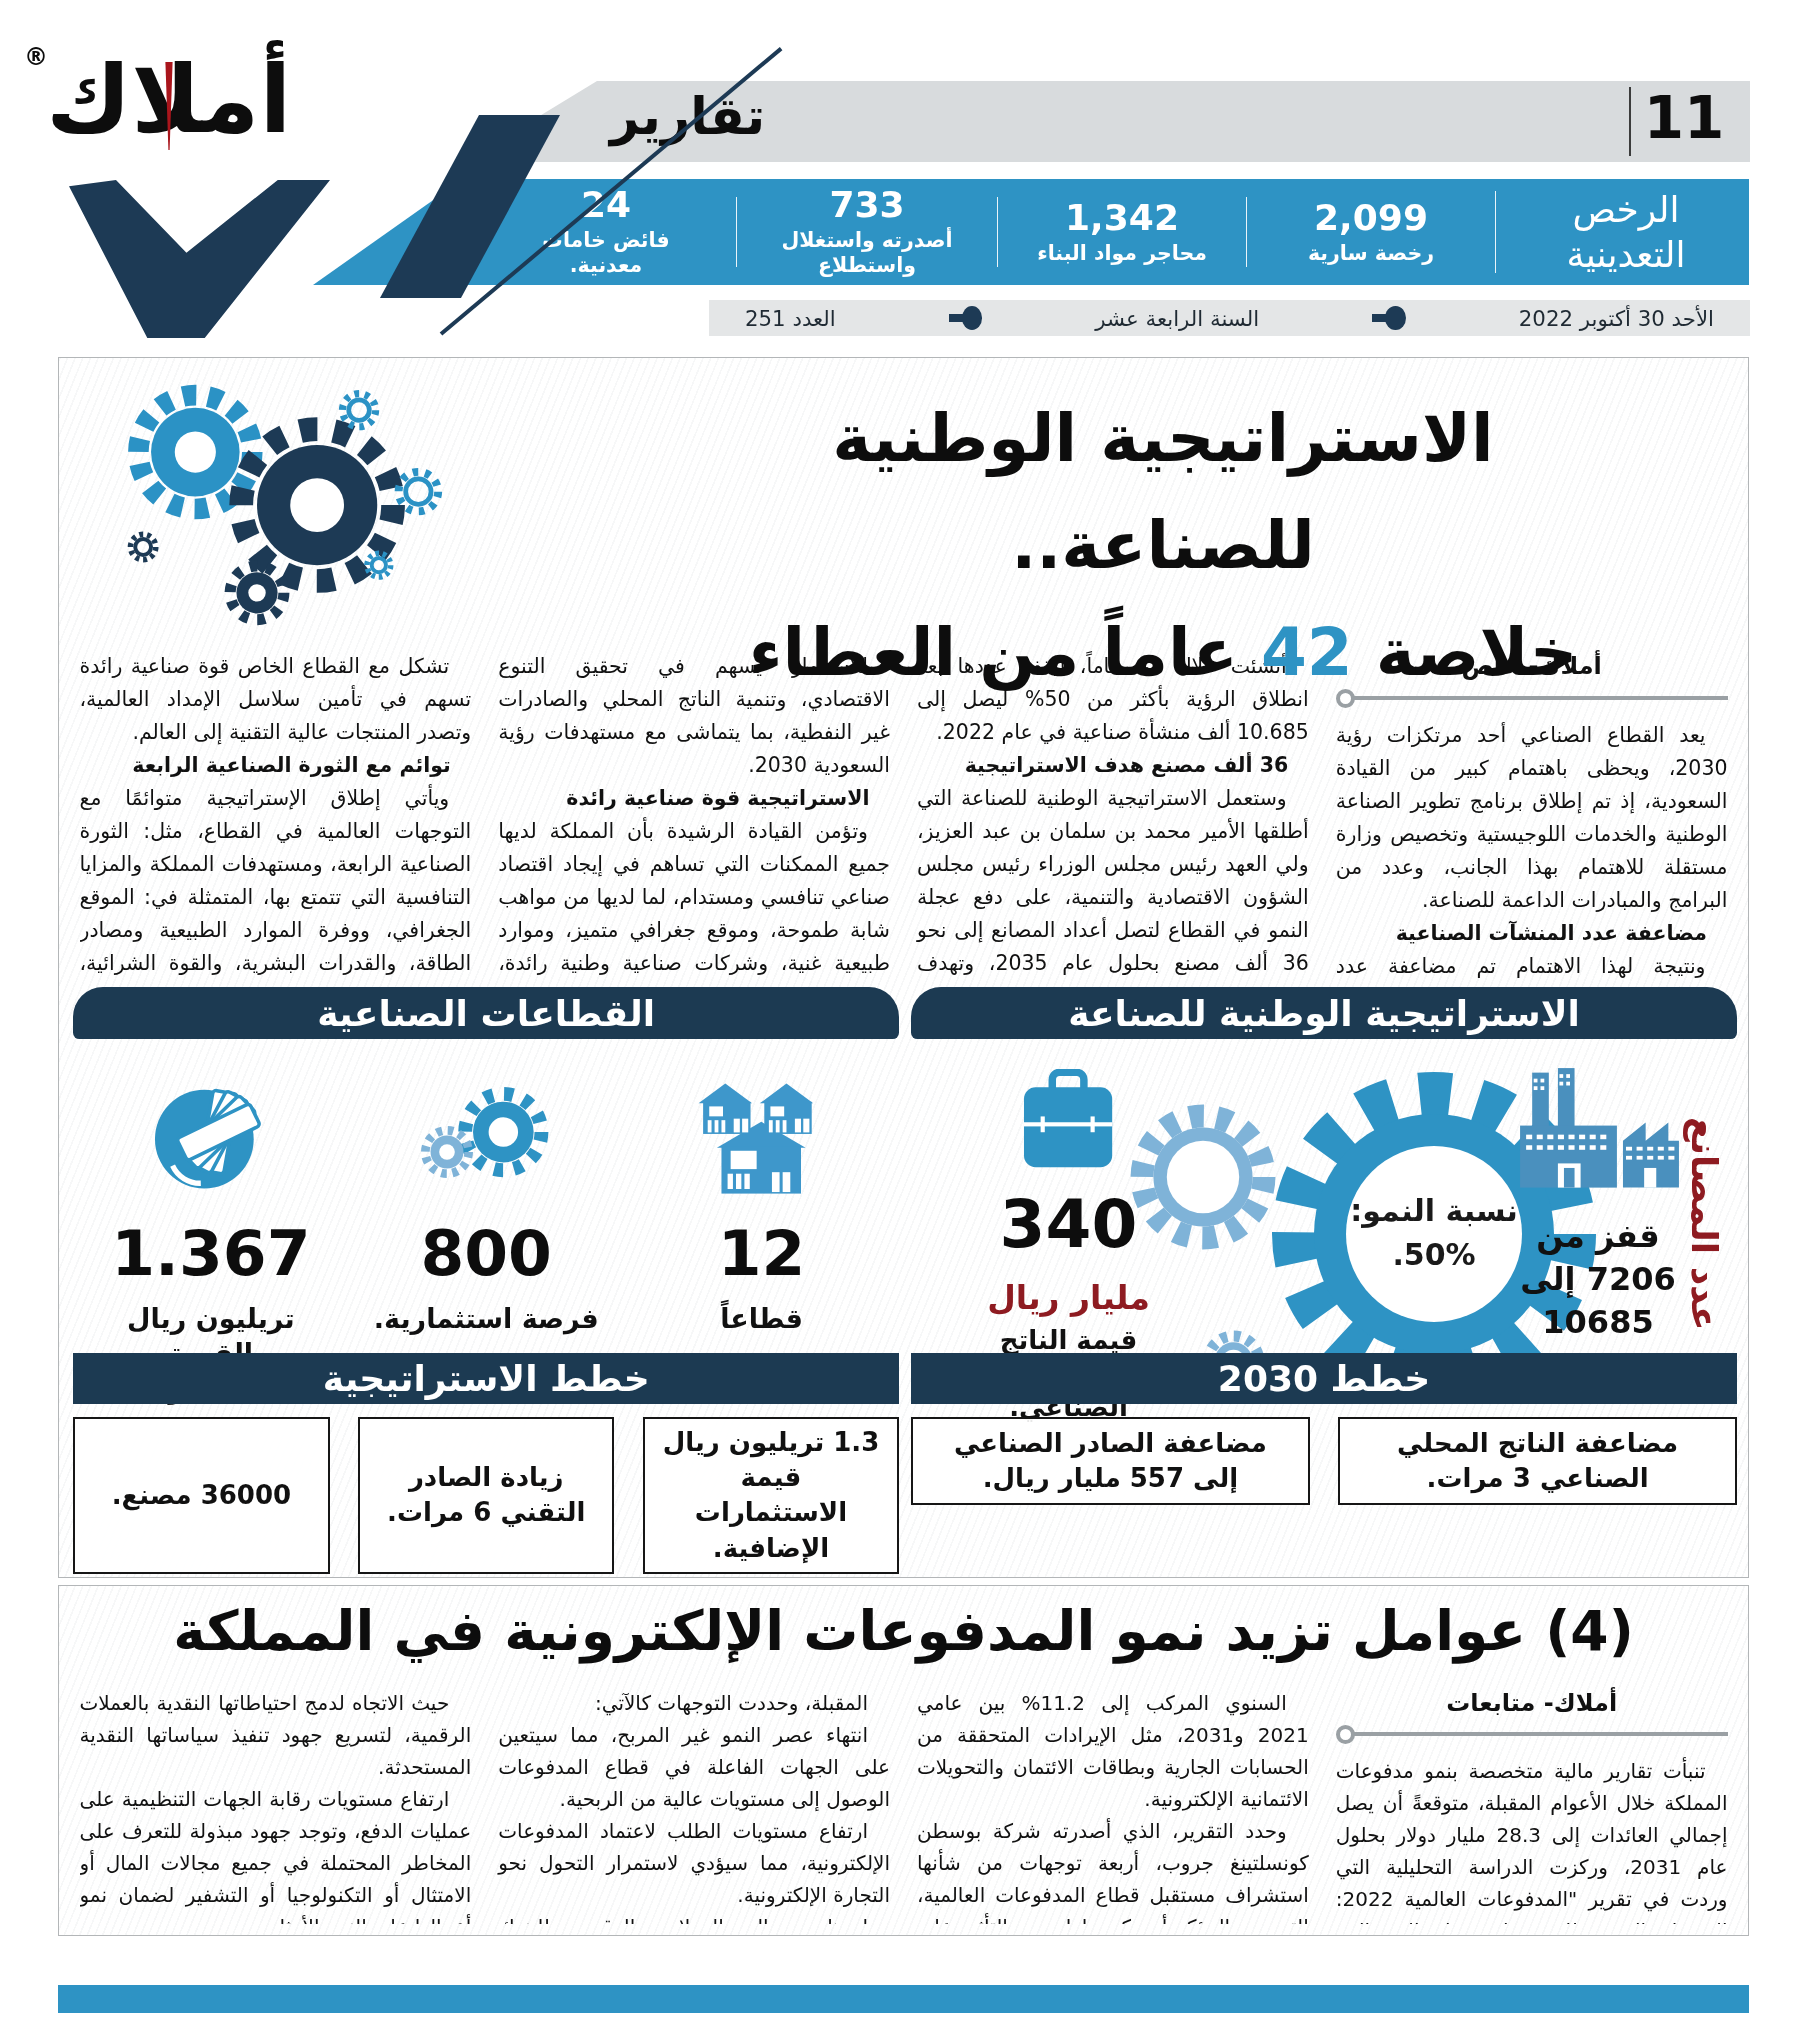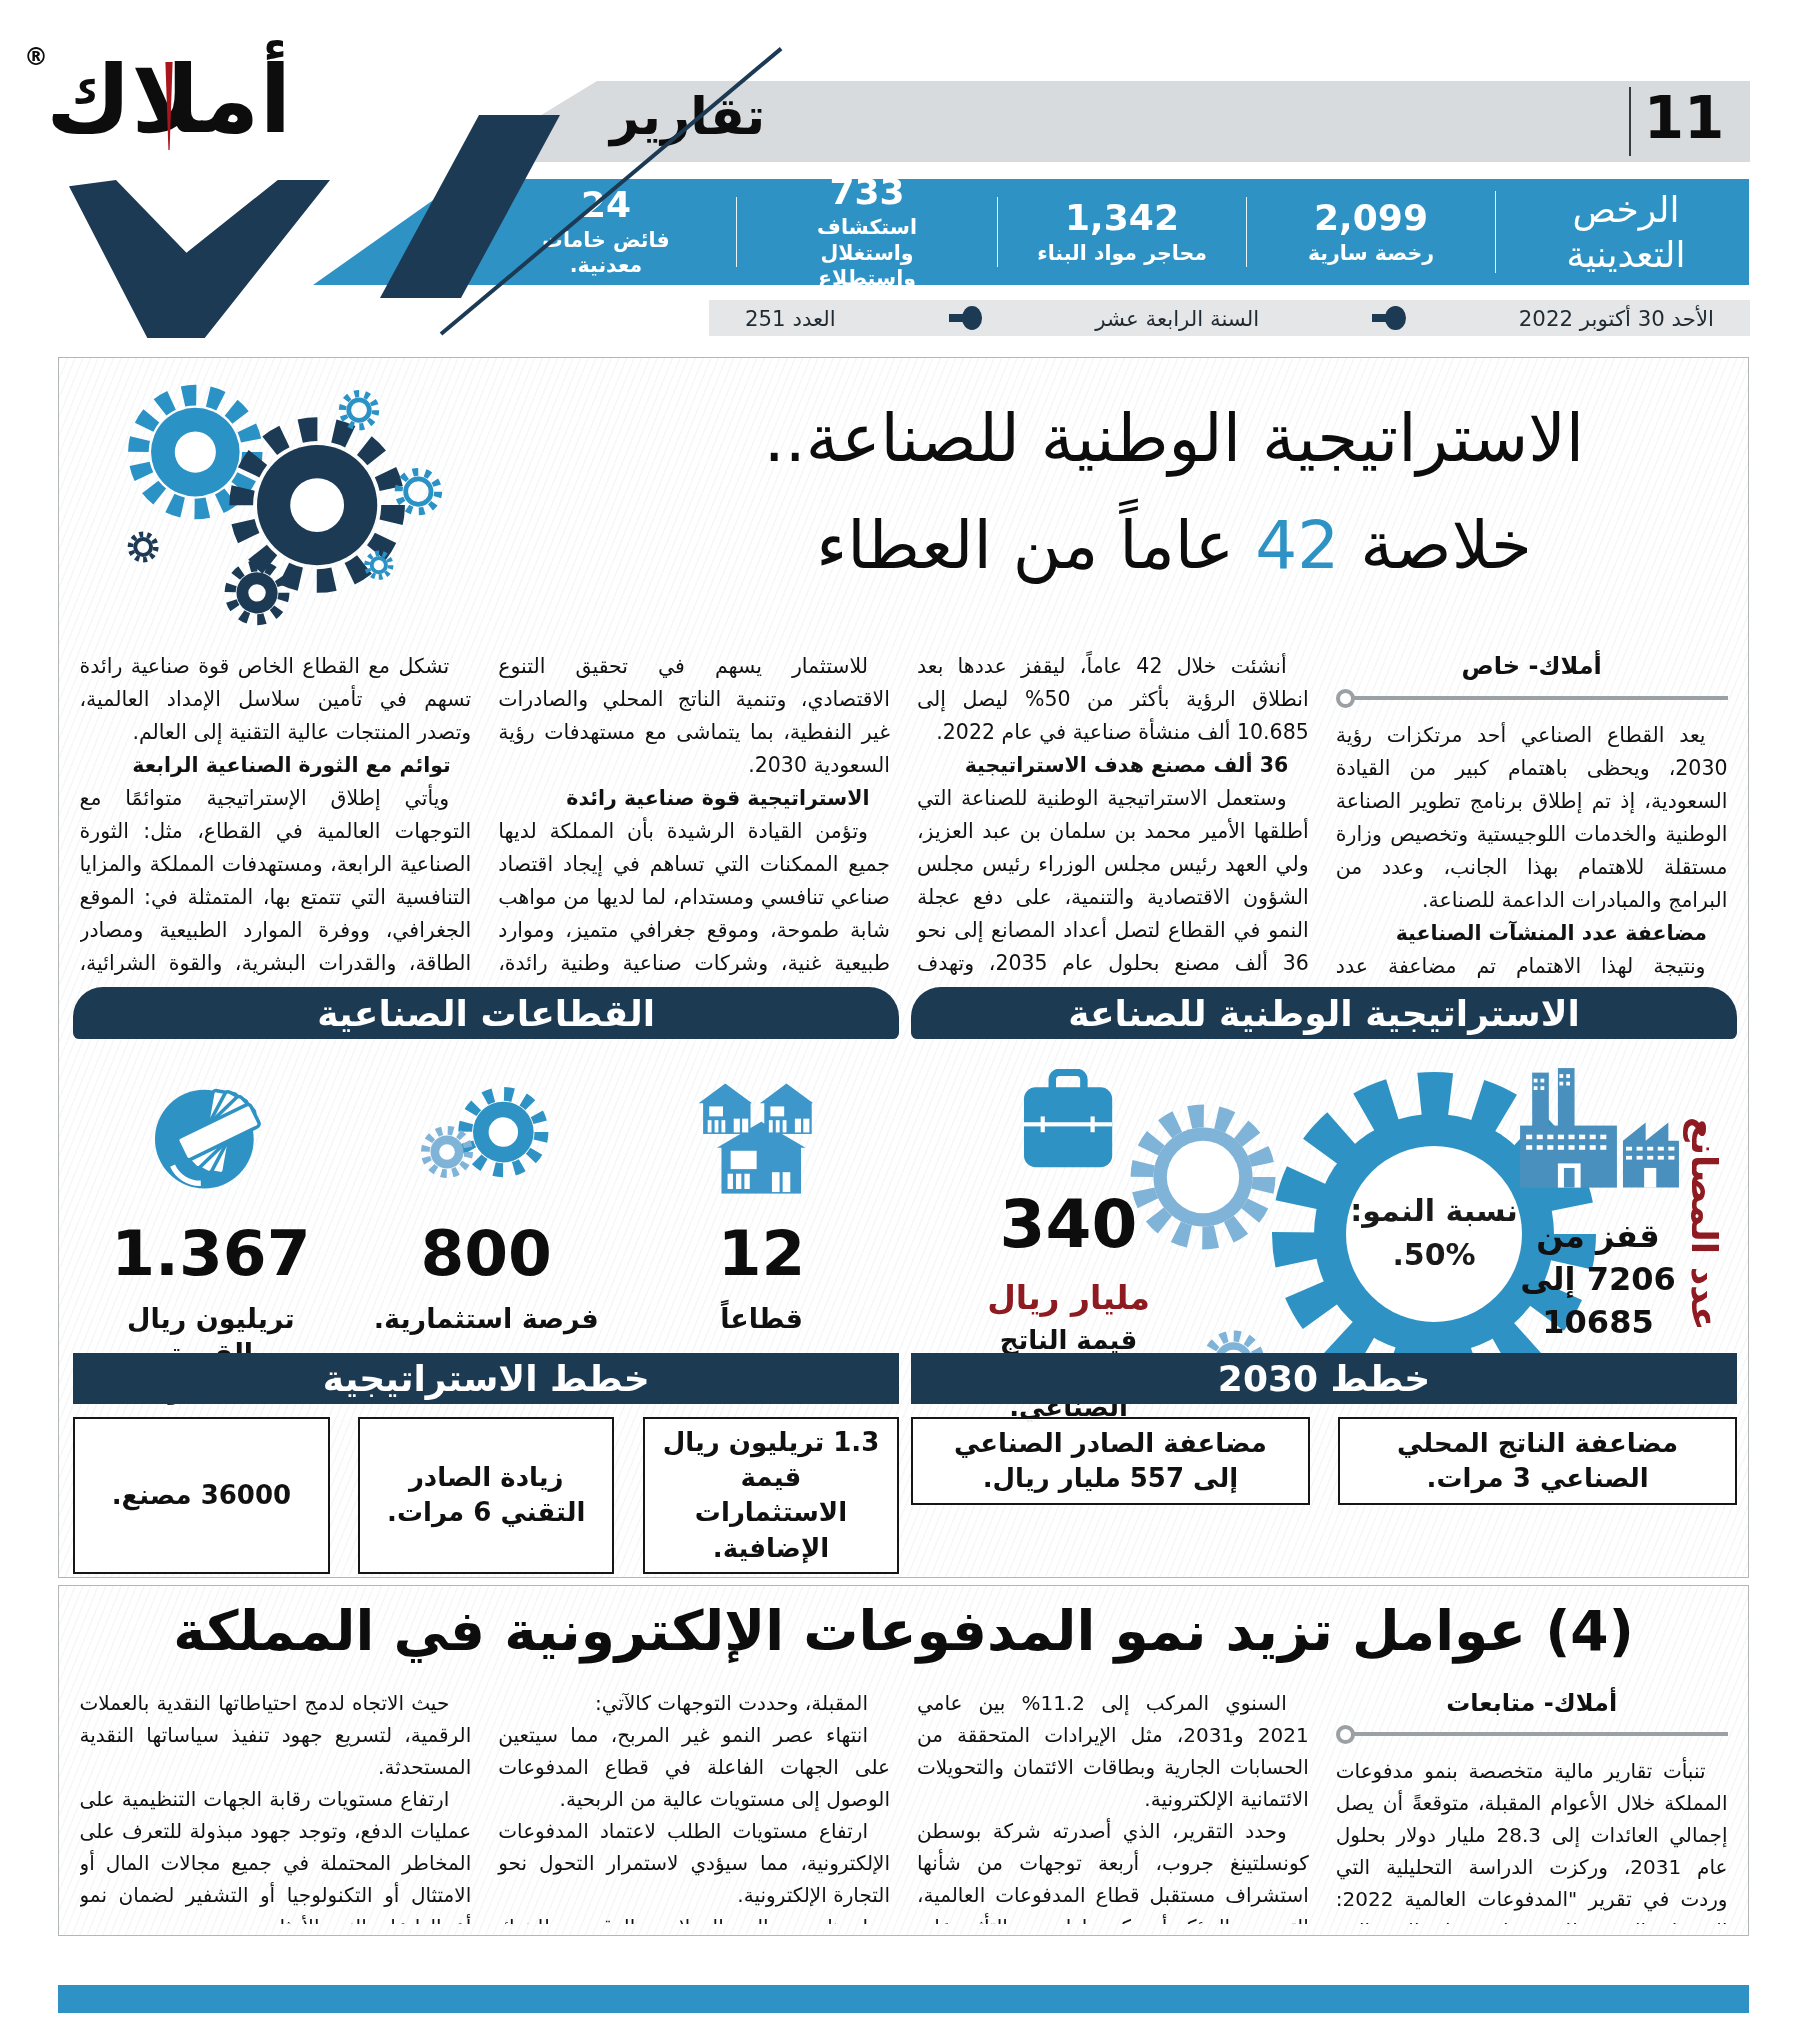--- a/index.html
+++ b/index.html
@@ -35,22 +35,22 @@
             display:flex;align-items:center;justify-content:space-between;padding:0 36px;box-sizing:border-box;
             font-size:21.3px;color:#1f2a33;}
   .conn{display:flex;align-items:center;}
   .conn .c{width:20.5px;height:24px;border-radius:50%;background:#1d3a55;}
   .conn .d{width:14.2px;height:7.1px;background:#1d3a55;margin-right:-1.6px;}
   
   .cbox{position:absolute;left:59px;width:1691px;background:#fff;border:1.6px solid #b3b6b8;box-sizing:border-box;
         background-image:repeating-linear-gradient(112deg,rgba(100,115,125,.055) 0 1.6px,transparent 1.6px 7.1px);}
   #box1{top:357px;height:1221px;}
   #box2{top:1585px;height:351px;}
-  .headline1{position:absolute;right:104px;top:28.4px;width:940px;text-align:center;
-             font-size:66px;font-weight:normal;line-height:1.62;color:#0d0d0d;z-index:2;}
+  .headline1{position:absolute;right:115px;top:28.4px;width:940px;text-align:center;
+             font-size:66px;font-weight:bold;line-height:1.62;color:#0d0d0d;z-index:2;}
   .headline1 .num{color:#2e93c4;}
   .gearsart{position:absolute;left:43px;top:11px;width:348px;height:269px;}
   .cols{position:absolute;left:20.5px;right:20.5px;display:flex;gap:27px;align-items:flex-start;overflow:hidden;}
   #box1 .cols{top:292px;height:340px;}
   #box2 .cols{top:101px;height:237px;}
   .col{flex:1 1 0;font-size:20.5px;line-height:33px;text-align:justify;}
   #box2 .col{font-size:20px;line-height:32px;}
   .col p{margin:0;text-indent:22px;}
   .col .sub{font-weight:bold;text-align:right;text-indent:0;padding-right:20.5px;}
   .byline{text-align:center;font-weight:bold;font-size:24px;margin-bottom:6.3px;}
@@ -127,21 +127,21 @@
       <div class="lab">رخصة سارية</div>
     </div>
     <div class="vline"></div>
     <div class="stat">
       <div class="val">1,342</div>
       <div class="lab">محاجر مواد البناء</div>
     </div>
     <div class="vline"></div>
     <div class="stat">
       <div class="val">733</div>
-      <div class="lab">استكشاف واستغلال واستطلاع</div>
+      <div class="lab">أصدرته واستغلال واستطلاع</div>
     </div>
     <div class="vline"></div>
     <div class="stat">
       <div class="val">24</div>
       <div class="lab">فائض خامات معدنية.</div>
     </div>
   </div>
 
   <div class="date-bar">
     <span>الأحد 30 أكتوبر 2022</span>

